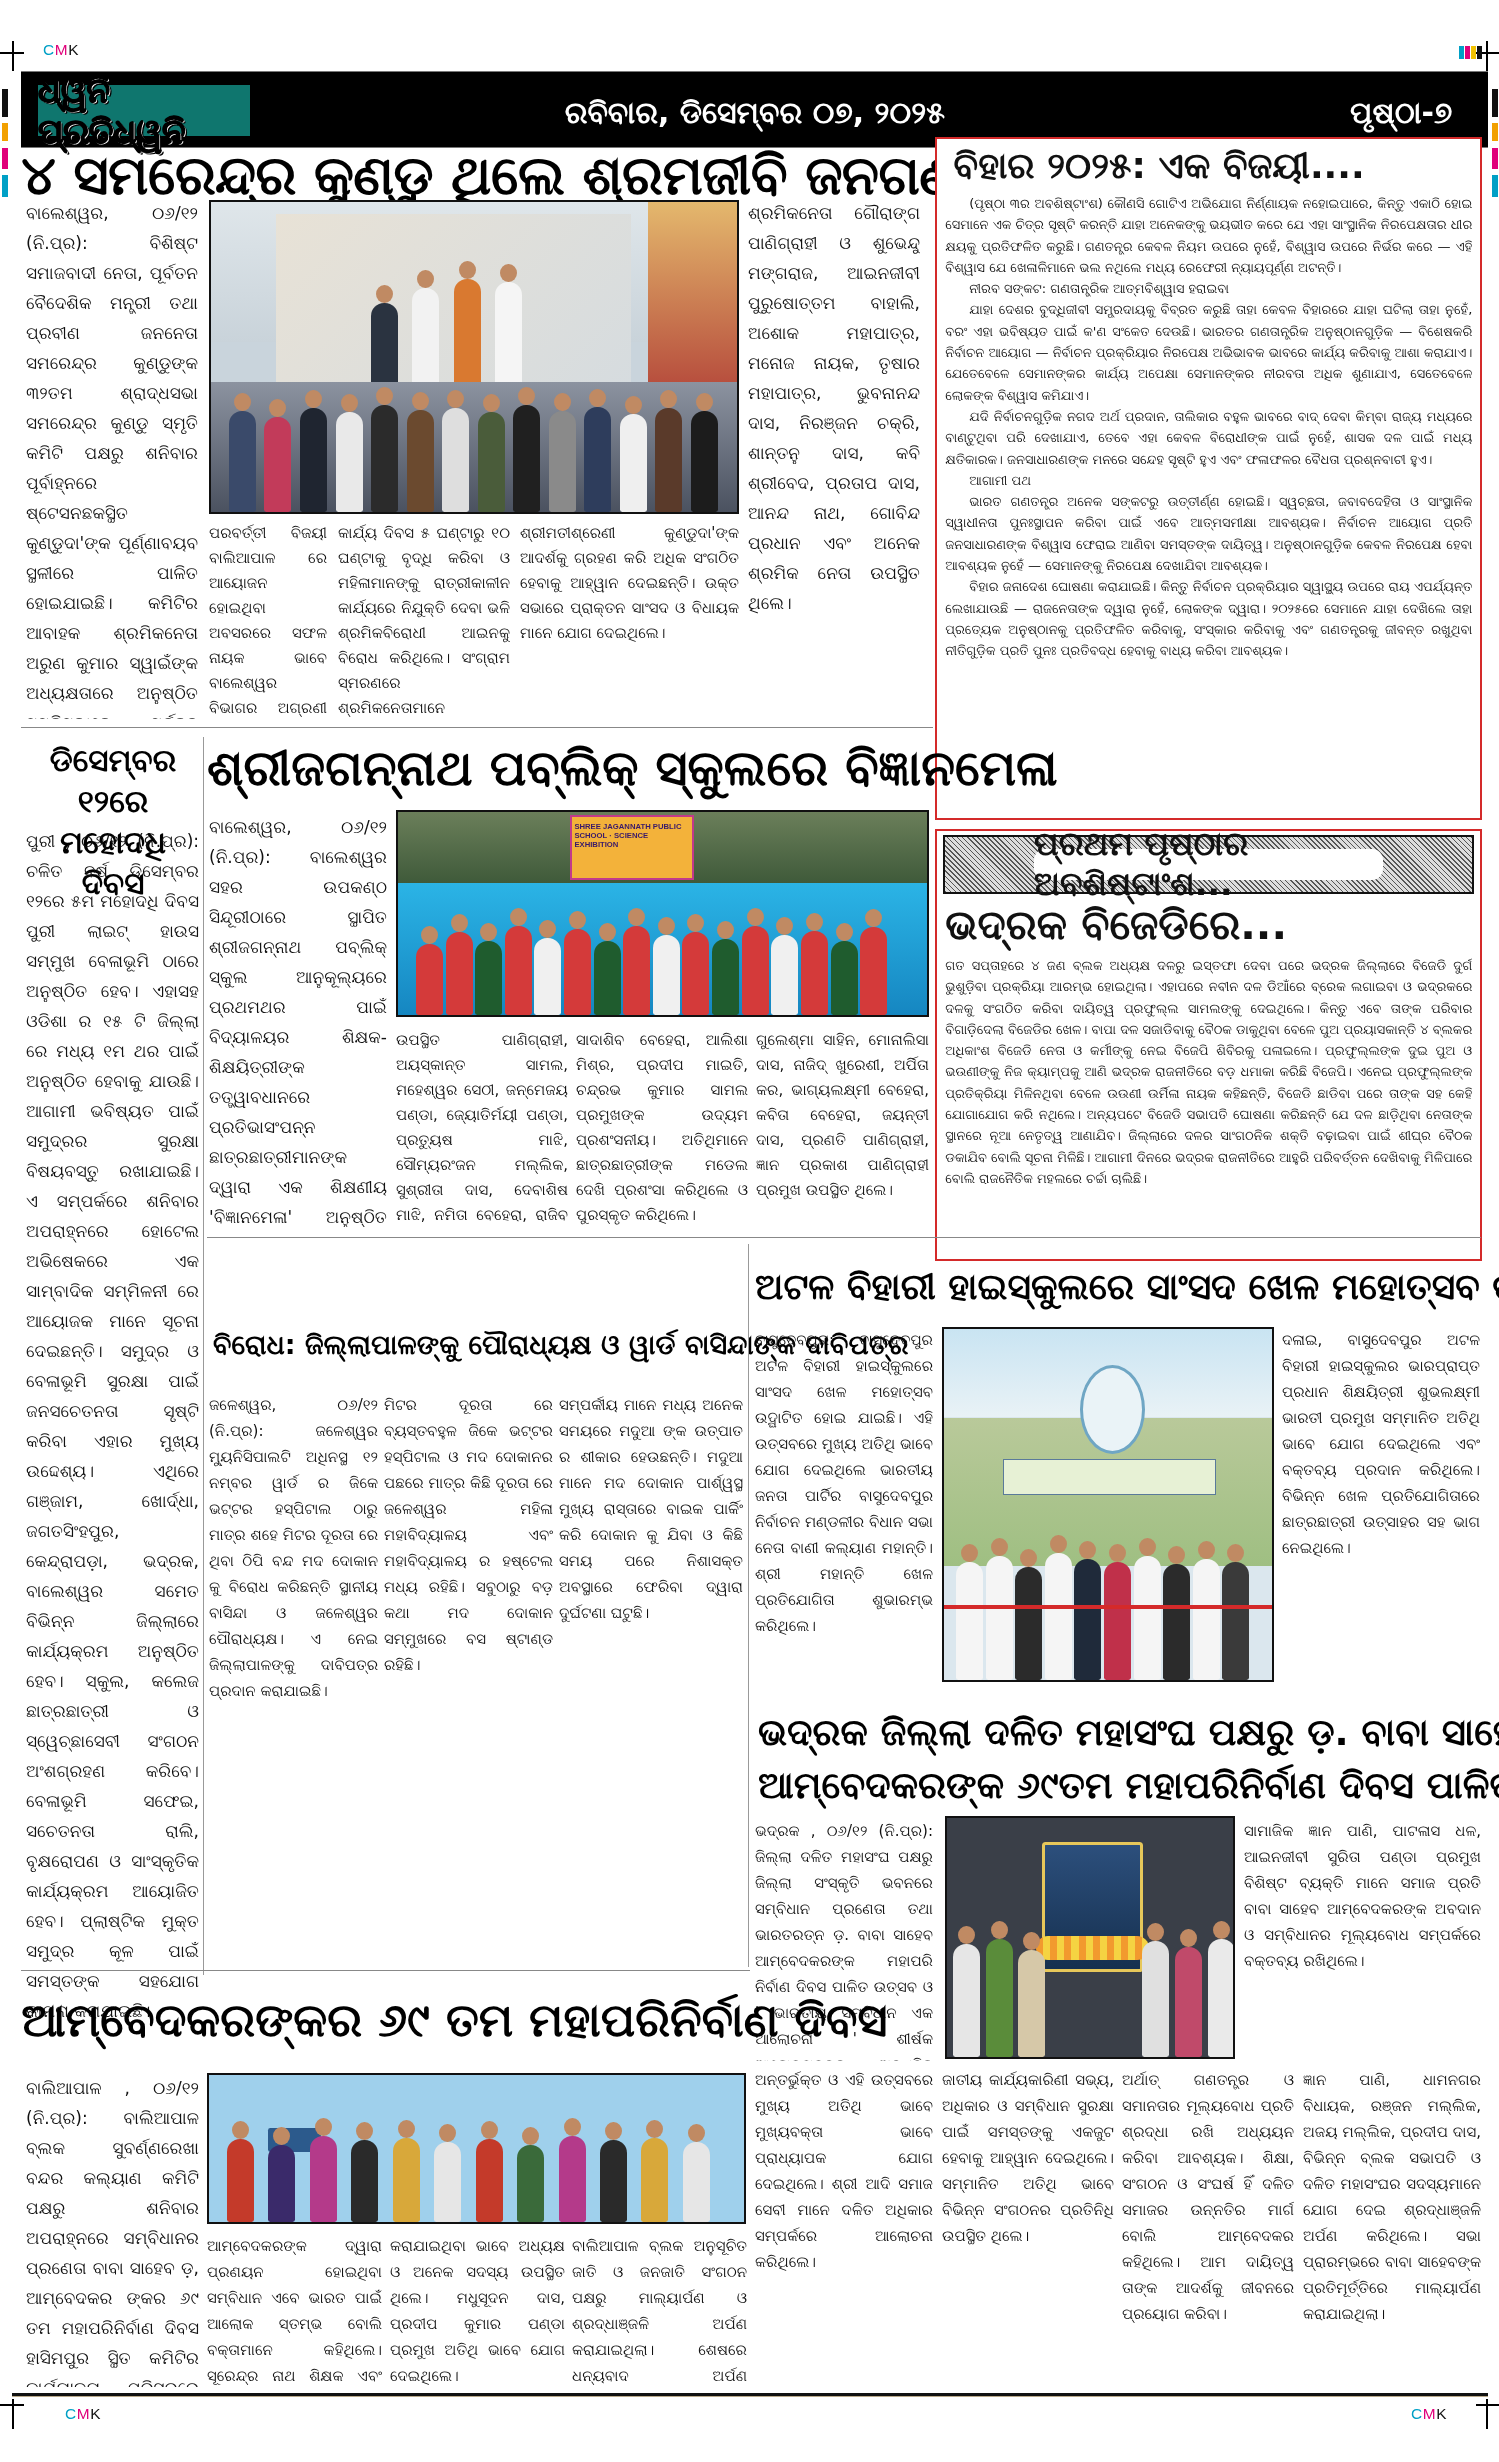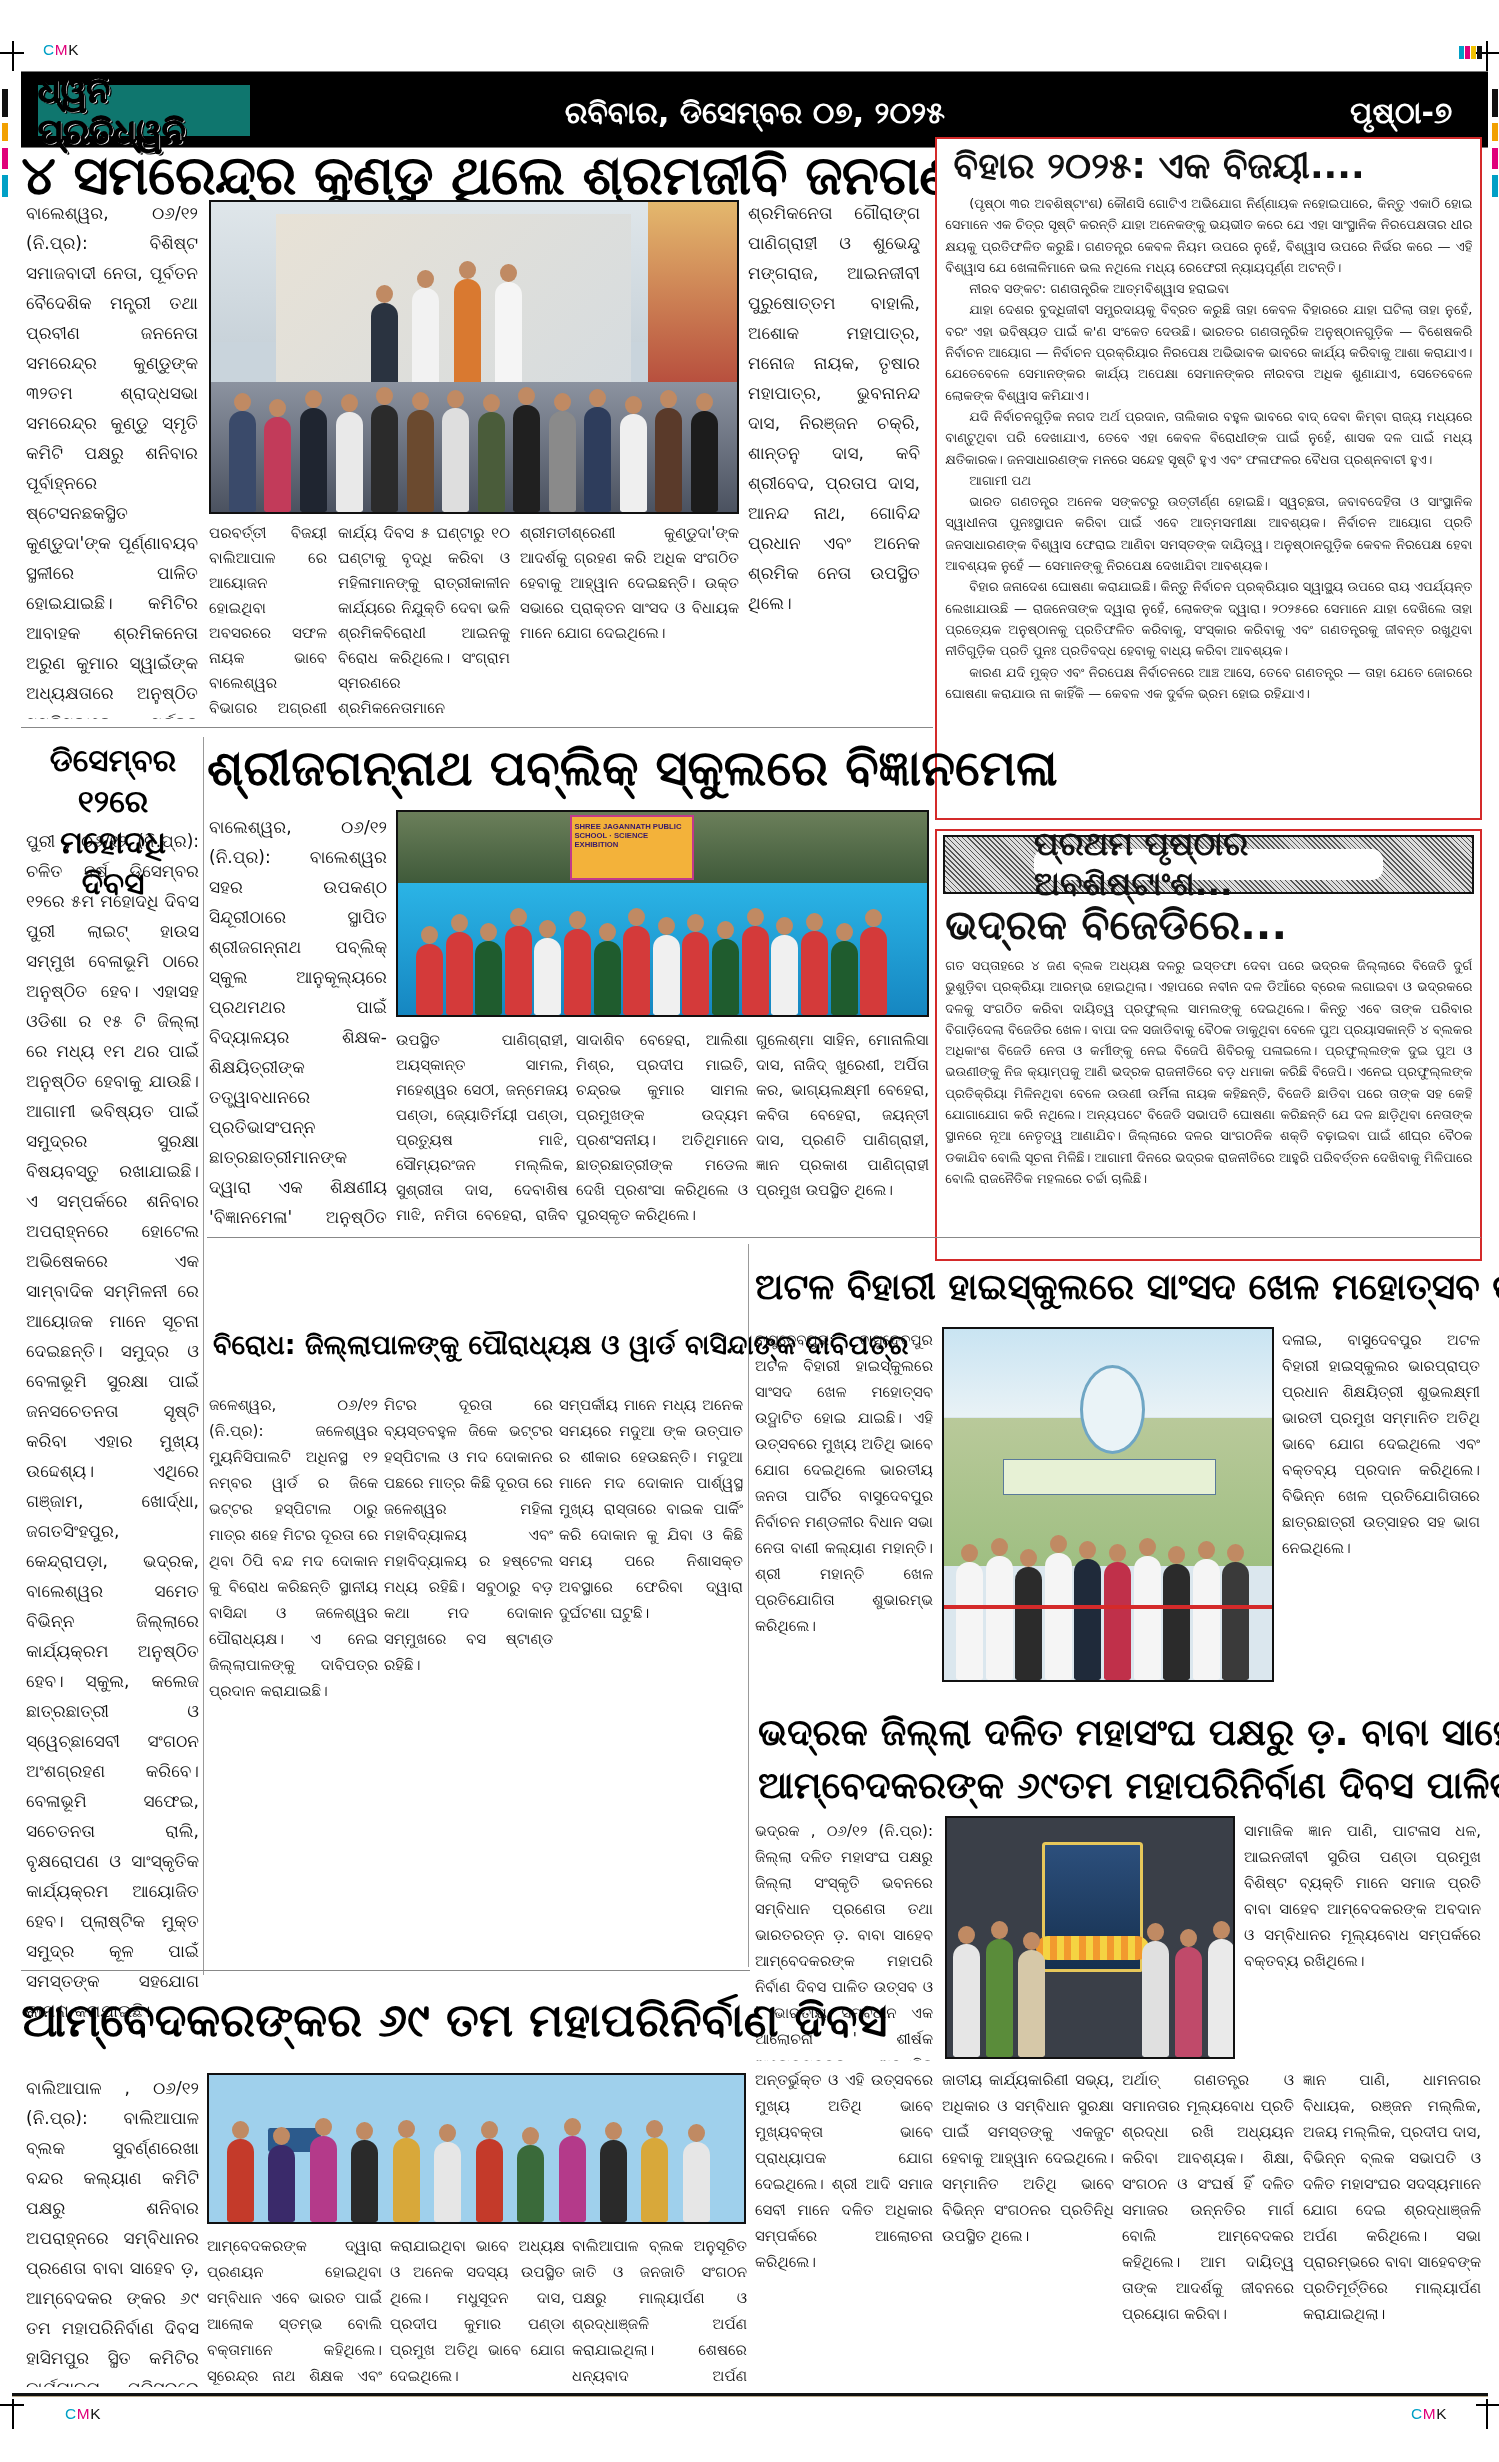--- a/index.html
+++ b/index.html
@@ -120,21 +120,20 @@
 <section class="redbox" style="left:935px;top:137px;width:547px;height:683px;">
   <h2 class="inner-title" style="left:16.6px;top:6px;font-size:36px;">ବିହାର ୨୦୨୫: ଏକ ବିଜୟୀ....</h2>
   <div class="col" style="left:8.3px;top:54px;width:527px;height:622px;font-size:13px;line-height:21.3px;">
     <p style="text-indent:24px;">(ପୃଷ୍ଠା ୩ର ଅବଶିଷ୍ଟାଂଶ) କୌଣସି ଗୋଟିଏ ଅଭିଯୋଗ ନିର୍ଣ୍ଣାୟକ ନହୋଇପାରେ, କିନ୍ତୁ ଏକାଠି ହୋଇ ସେମାନେ ଏକ ଚିତ୍ର ସୃଷ୍ଟି କରନ୍ତି ଯାହା ଅନେକଙ୍କୁ ଭୟଭୀତ କରେ ଯେ ଏହା ସାଂସ୍ଥାନିକ ନିରପେକ୍ଷତାର ଧୀର କ୍ଷୟକୁ ପ୍ରତିଫଳିତ କରୁଛି। ଗଣତନ୍ତ୍ର କେବଳ ନିୟମ ଉପରେ ନୁହେଁ, ବିଶ୍ୱାସ ଉପରେ ନିର୍ଭର କରେ — ଏହି ବିଶ୍ୱାସ ଯେ ଖେଳାଳିମାନେ ଭଲ ନଥିଲେ ମଧ୍ୟ ରେଫେରୀ ନ୍ୟାୟପୂର୍ଣ୍ଣ ଅଟନ୍ତି।</p>
     <p style="text-indent:24px;">ନୀରବ ସଙ୍କଟ: ଗଣତାନ୍ତ୍ରିକ ଆତ୍ମବିଶ୍ୱାସ ହରାଇବା</p>
     <p style="text-indent:24px;">ଯାହା ଦେଶର ବୁଦ୍ଧିଜୀବୀ ସମ୍ପ୍ରଦାୟକୁ ବିବ୍ରତ କରୁଛି ତାହା କେବଳ ବିହାରରେ ଯାହା ଘଟିଲା ତାହା ନୁହେଁ, ବରଂ ଏହା ଭବିଷ୍ୟତ ପାଇଁ କ'ଣ ସଂକେତ ଦେଉଛି। ଭାରତର ଗଣତାନ୍ତ୍ରିକ ଅନୁଷ୍ଠାନଗୁଡ଼ିକ — ବିଶେଷକରି ନିର୍ବାଚନ ଆୟୋଗ — ନିର୍ବାଚନ ପ୍ରକ୍ରିୟାର ନିରପେକ୍ଷ ଅଭିଭାବକ ଭାବରେ କାର୍ଯ୍ୟ କରିବାକୁ ଆଶା କରାଯାଏ। ଯେତେବେଳେ ସେମାନଙ୍କର କାର୍ଯ୍ୟ ଅପେକ୍ଷା ସେମାନଙ୍କର ନୀରବତା ଅଧିକ ଶୁଣାଯାଏ, ସେତେବେଳେ ଲୋକଙ୍କ ବିଶ୍ୱାସ କମିଯାଏ।</p>
     <p style="text-indent:24px;">ଯଦି ନିର୍ବାଚନଗୁଡ଼ିକ ନଗଦ ଅର୍ଥ ପ୍ରଦାନ, ତାଲିକାର ବହୁଳ ଭାବରେ ବାଦ୍ ଦେବା କିମ୍ବା ରାଜ୍ୟ ମଧ୍ୟରେ ବାଣ୍ଟୁଥିବା ପରି ଦେଖାଯାଏ, ତେବେ ଏହା କେବଳ ବିରୋଧୀଙ୍କ ପାଇଁ ନୁହେଁ, ଶାସକ ଦଳ ପାଇଁ ମଧ୍ୟ କ୍ଷତିକାରକ। ଜନସାଧାରଣଙ୍କ ମନରେ ସନ୍ଦେହ ସୃଷ୍ଟି ହୁଏ ଏବଂ ଫଳାଫଳର ବୈଧତା ପ୍ରଶ୍ନବାଚୀ ହୁଏ।</p>
     <p style="text-indent:24px;">ଆଗାମୀ ପଥ</p>
     <p style="text-indent:24px;">ଭାରତ ଗଣତନ୍ତ୍ର ଅନେକ ସଙ୍କଟରୁ ଉତ୍ତୀର୍ଣ୍ଣ ହୋଇଛି। ସ୍ୱଚ୍ଛତା, ଜବାବଦେହିତା ଓ ସାଂସ୍ଥାନିକ ସ୍ୱାଧୀନତା ପୁନଃସ୍ଥାପନ କରିବା ପାଇଁ ଏବେ ଆତ୍ମସମୀକ୍ଷା ଆବଶ୍ୟକ। ନିର୍ବାଚନ ଆୟୋଗ ପ୍ରତି ଜନସାଧାରଣଙ୍କ ବିଶ୍ୱାସ ଫେରାଇ ଆଣିବା ସମସ୍ତଙ୍କ ଦାୟିତ୍ୱ। ଅନୁଷ୍ଠାନଗୁଡ଼ିକ କେବଳ ନିରପେକ୍ଷ ହେବା ଆବଶ୍ୟକ ନୁହେଁ — ସେମାନଙ୍କୁ ନିରପେକ୍ଷ ଦେଖାଯିବା ଆବଶ୍ୟକ।</p>
     <p style="text-indent:24px;">ବିହାର ଜନାଦେଶ ଘୋଷଣା କରାଯାଇଛି। କିନ୍ତୁ ନିର୍ବାଚନ ପ୍ରକ୍ରିୟାର ସ୍ୱାସ୍ଥ୍ୟ ଉପରେ ରାୟ ଏପର୍ଯ୍ୟନ୍ତ ଲେଖାଯାଉଛି — ରାଜନେତାଙ୍କ ଦ୍ୱାରା ନୁହେଁ, ଲୋକଙ୍କ ଦ୍ୱାରା। ୨୦୨୫ରେ ସେମାନେ ଯାହା ଦେଖିଲେ ତାହା ପ୍ରତ୍ୟେକ ଅନୁଷ୍ଠାନକୁ ପ୍ରତିଫଳିତ କରିବାକୁ, ସଂସ୍କାର କରିବାକୁ ଏବଂ ଗଣତନ୍ତ୍ରକୁ ଜୀବନ୍ତ ରଖୁଥିବା ନୀତିଗୁଡ଼ିକ ପ୍ରତି ପୁନଃ ପ୍ରତିବଦ୍ଧ ହେବାକୁ ବାଧ୍ୟ କରିବା ଆବଶ୍ୟକ।</p>
-    <p style="text-indent:24px;">କାରଣ ଯଦି ମୁକ୍ତ ଏବଂ ନିରପେକ୍ଷ ନିର୍ବାଚନରେ ଆଞ୍ଚ ଆସେ, ତେବେ ଗଣତନ୍ତ୍ର — ତାହା ଯେତେ ଜୋରରେ ଘୋଷଣା କରାଯାଉ ନା କାହିଁକି — କେବଳ ଏକ ଦୁର୍ବଳ ଭ୍ରମ ହୋଇ ରହିଯାଏ।</p>
   </div>
 </section>
 
 <h2 class="headline h-sm" style="left:24px;top:740px;width:178px;text-align:center;line-height:41px;white-space:normal;font-size:31px;">
   <span>ଡିସେମ୍ବର ୧୨ରେ</span><br>
   <span>ମହୋଦଧି ଦିବସ</span>
 </h2>
 <div class="col" style="left:26px;top:826px;width:173px;height:1208px;">
   <p>ପୁରୀ , ୦୬/୧୨ (ନି.ପ୍ର): ଚଳିତ ବର୍ଷ ଡିସେମ୍ବର ୧୨ରେ ୫ମ ମହୋଦଧି ଦିବସ ପୁରୀ ଲାଇଟ୍ ହାଉସ ସମ୍ମୁଖ ବେଳାଭୂମି ଠାରେ ଅନୁଷ୍ଠିତ ହେବ। ଏହାସହ ଓଡିଶା ର ୧୫ ଟି ଜିଲ୍ଲା ରେ ମଧ୍ୟ ୧ମ ଥର ପାଇଁ ଅନୁଷ୍ଠିତ ହେବାକୁ ଯାଉଛି। ଆଗାମୀ ଭବିଷ୍ୟତ ପାଇଁ ସମୁଦ୍ରର ସୁରକ୍ଷା ବିଷୟବସ୍ତୁ ରଖାଯାଇଛି। ଏ ସମ୍ପର୍କରେ ଶନିବାର ଅପରାହ୍ନରେ ହୋଟେଲ ଅଭିଷେକରେ ଏକ ସାମ୍ବାଦିକ ସମ୍ମିଳନୀ ରେ ଆୟୋଜକ ମାନେ ସୂଚନା ଦେଇଛନ୍ତି। ସମୁଦ୍ର ଓ ବେଳାଭୂମି ସୁରକ୍ଷା ପାଇଁ ଜନସଚେତନତା ସୃଷ୍ଟି କରିବା ଏହାର ମୁଖ୍ୟ ଉଦ୍ଦେଶ୍ୟ। ଏଥିରେ ଗଞ୍ଜାମ, ଖୋର୍ଦ୍ଧା, ଜଗତସିଂହପୁର, କେନ୍ଦ୍ରାପଡ଼ା, ଭଦ୍ରକ, ବାଲେଶ୍ୱର ସମେତ ବିଭିନ୍ନ ଜିଲ୍ଲାରେ କାର୍ଯ୍ୟକ୍ରମ ଅନୁଷ୍ଠିତ ହେବ। ସ୍କୁଲ, କଲେଜ ଛାତ୍ରଛାତ୍ରୀ ଓ ସ୍ୱେଚ୍ଛାସେବୀ ସଂଗଠନ ଅଂଶଗ୍ରହଣ କରିବେ। ବେଳାଭୂମି ସଫେଇ, ସଚେତନତା ରାଲି, ବୃକ୍ଷରୋପଣ ଓ ସାଂସ୍କୃତିକ କାର୍ଯ୍ୟକ୍ରମ ଆୟୋଜିତ ହେବ। ପ୍ଲାଷ୍ଟିକ ମୁକ୍ତ ସମୁଦ୍ର କୂଳ ପାଇଁ ସମସ୍ତଙ୍କ ସହଯୋଗ କାମନା କରାଯାଇଛି।</p>
 </div>

